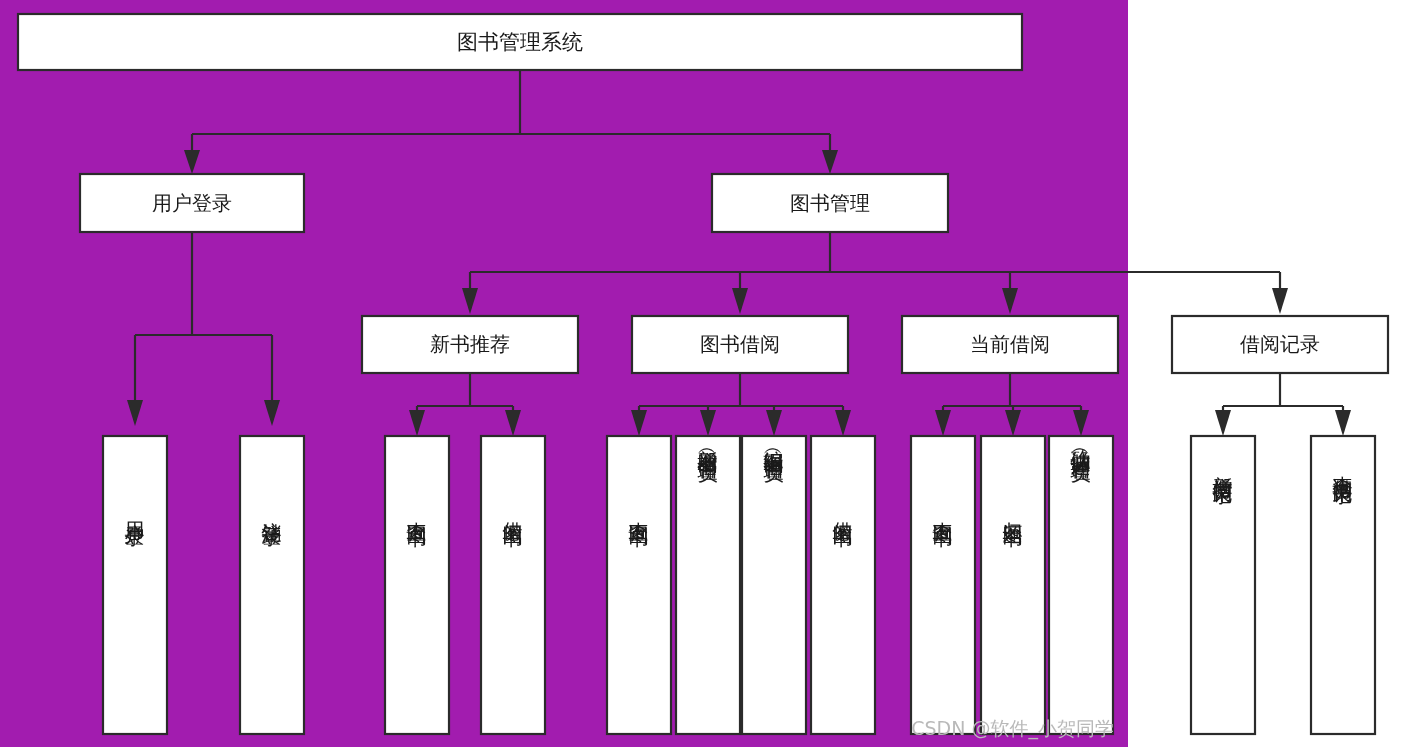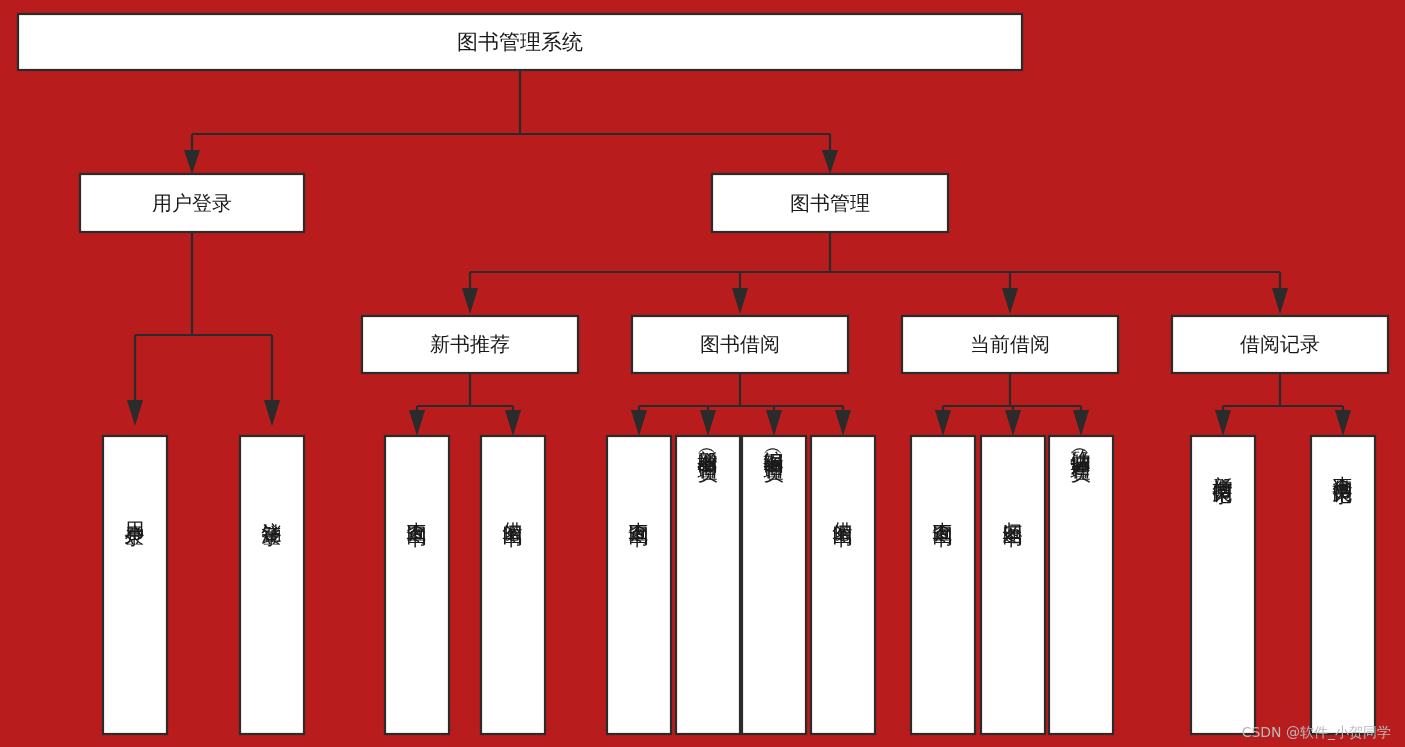--- a/index.html
+++ b/index.html
@@ -9,23 +9,23 @@
     background: #ffffff;
   }
   body {
     width: 1405px;
     height: 747px;
     overflow: hidden;
     font-family: "DejaVu Sans", "Liberation Sans", sans-serif;
   }
   #diagram-root {
     position: relative;
-    width: 1405px;
+    width: 1128px;
     height: 747px;
-    background: #b91c1c;
+    background: #a21caf;
   }
   svg#flowchart {
     position: absolute;
     top: 0;
     left: 0;
     width: 1405px;
     height: 747px;
     display: block;
   }
   .node-box {
@@ -59,21 +59,21 @@
     fill: #1a1a1a;
     text-anchor: middle;
     writing-mode: vertical-rl;
     letter-spacing: 2px;
   }
   .watermark-text {
     position: absolute;
     right: 14px;
     bottom: 5px;
     font-family: "DejaVu Sans", "Liberation Sans", sans-serif;
-    font-size: 14px;
+    font-size: 19px;
     color: #b9b9b9;
     white-space: nowrap;
     user-select: none;
   }
 </style>
 </head>
 <body>
 
 <div id="diagram-root">
 

